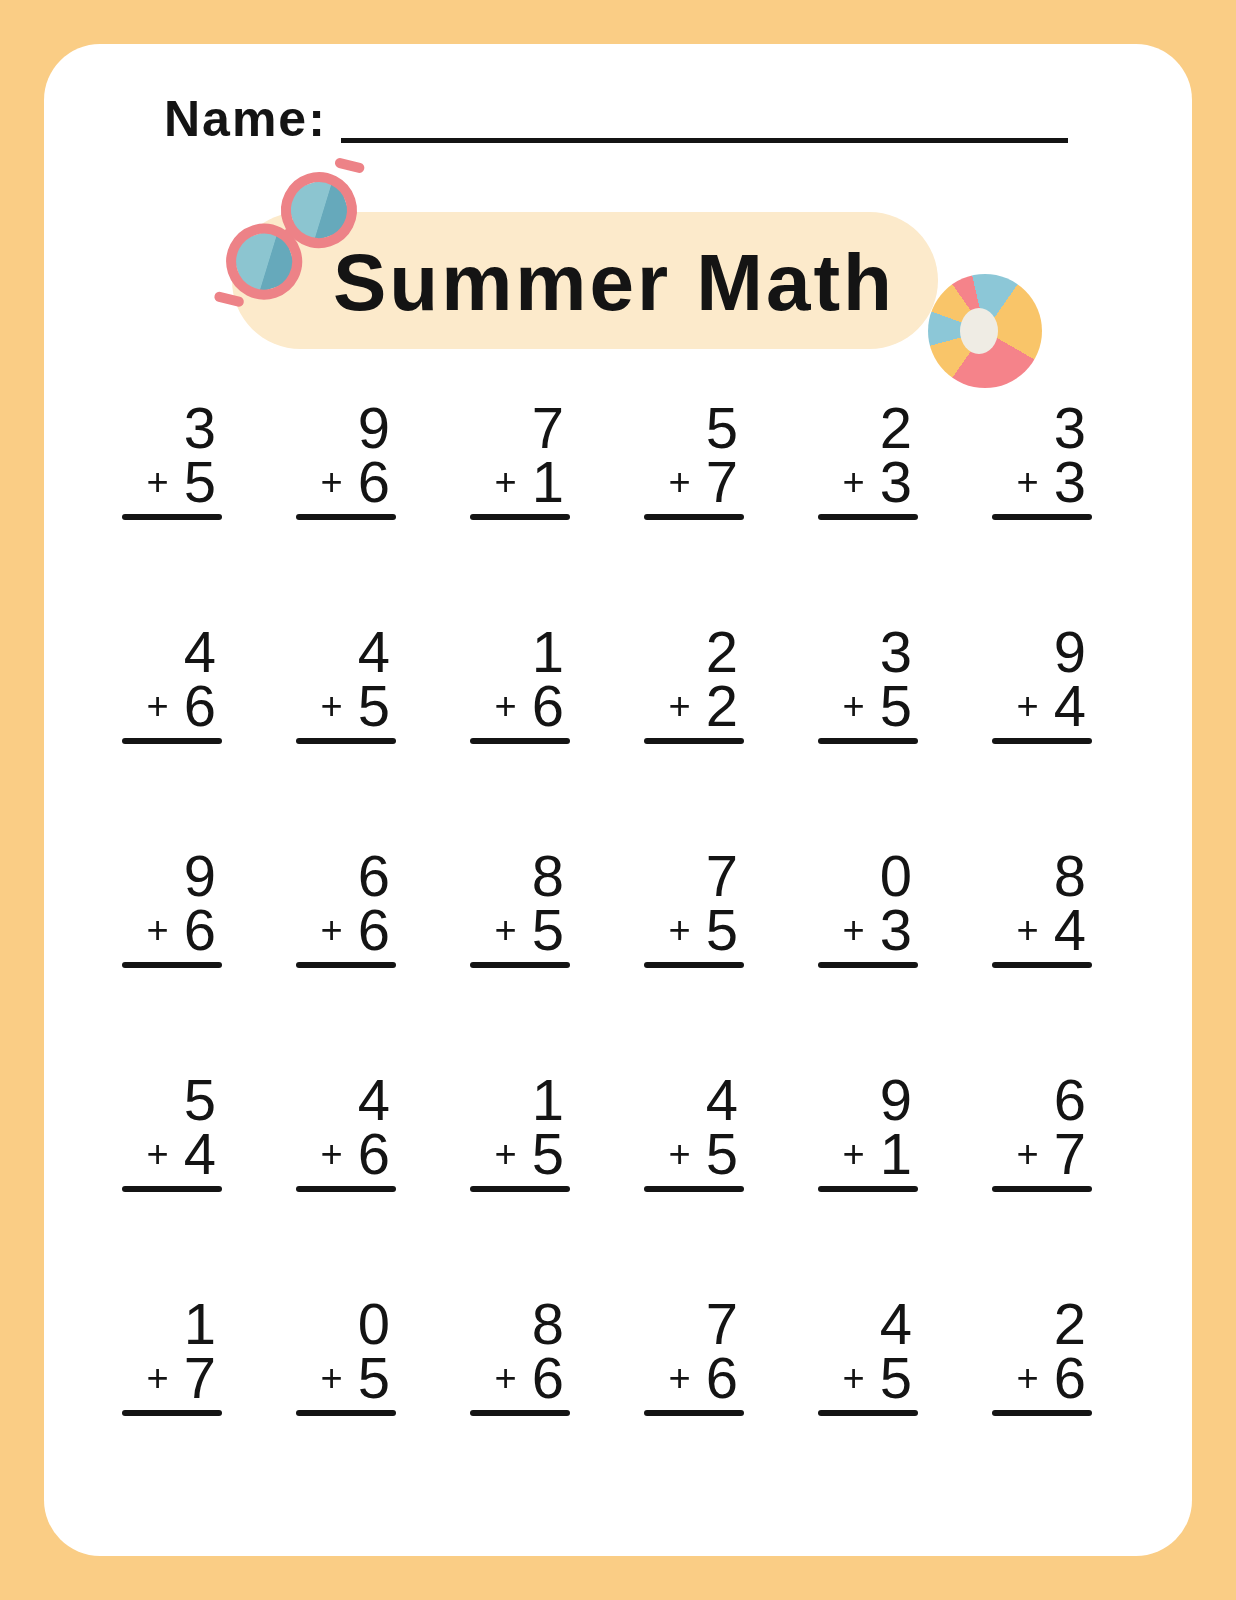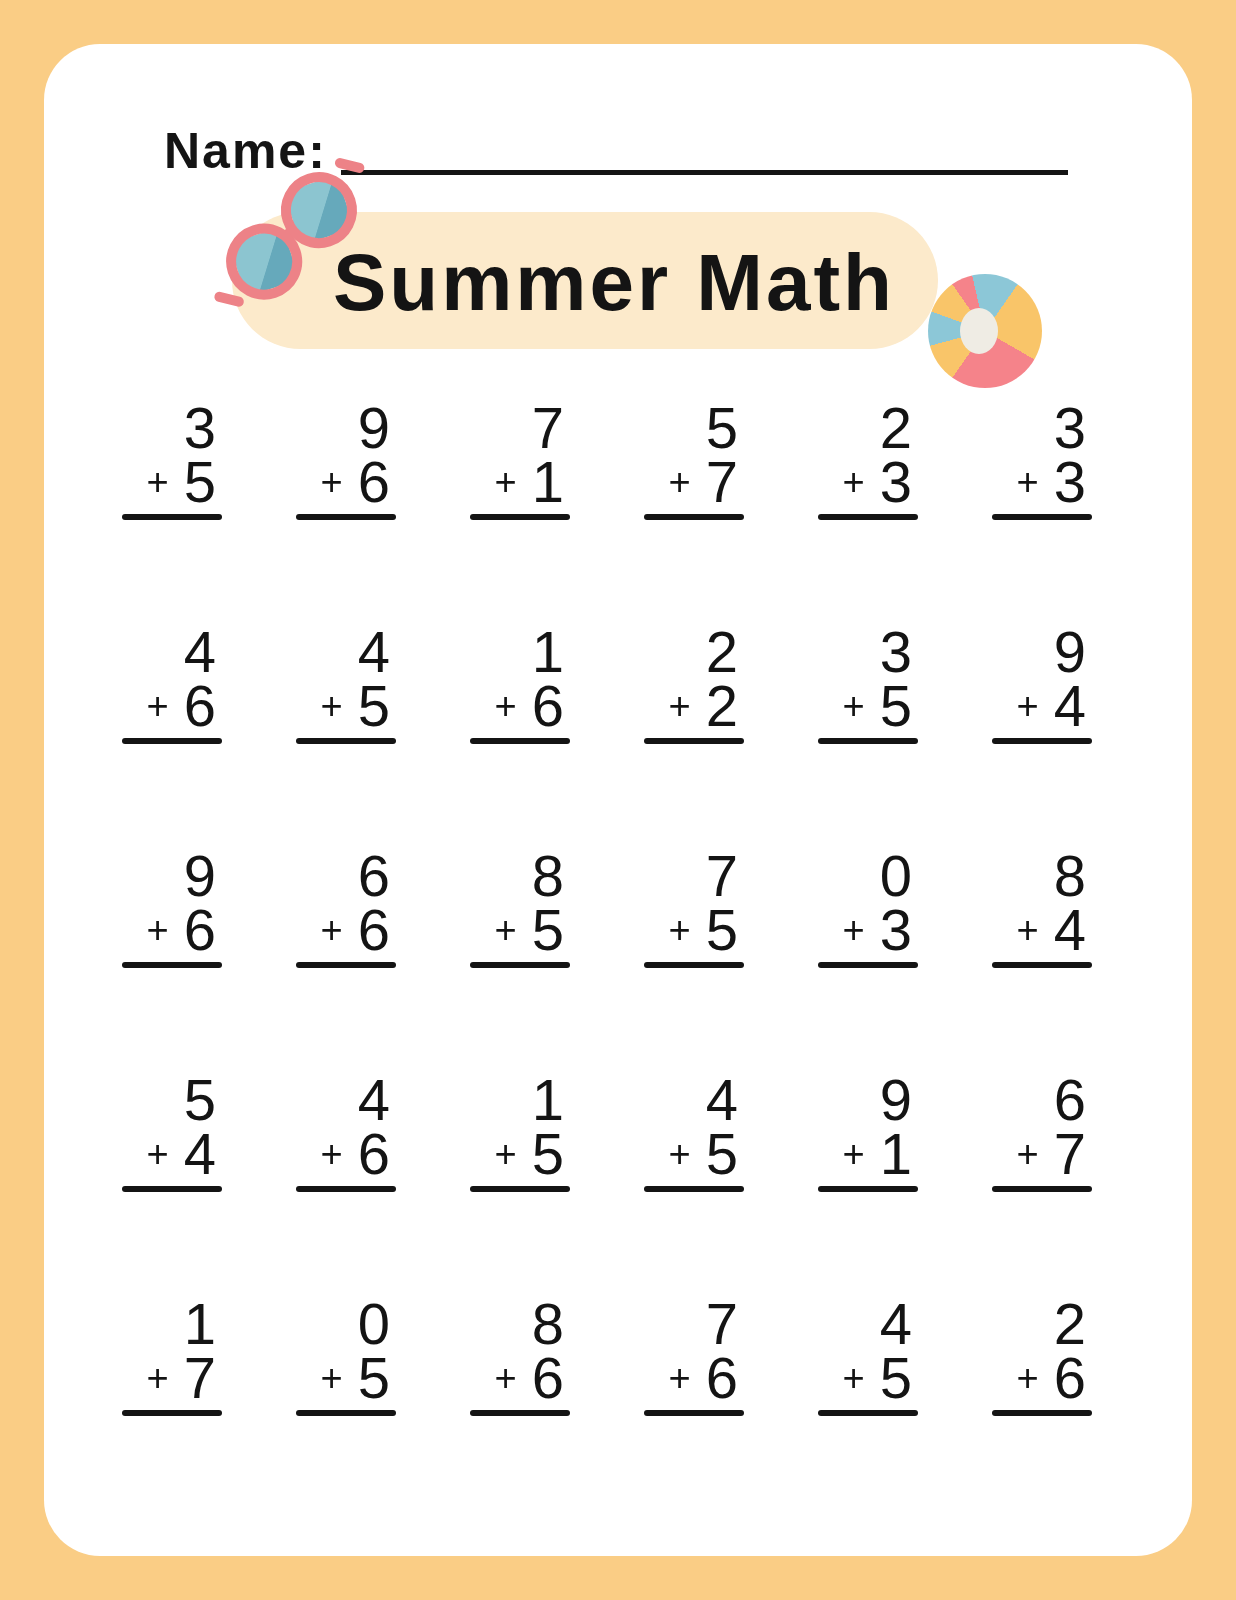--- a/index.html
+++ b/index.html
@@ -11,21 +11,21 @@
   }
   .page{
     position:absolute;inset:44px;background:#FFFFFF;border-radius:56px;
   }
   
   .name-row{
     position:absolute;left:120px;right:124px;top:48px;
     display:flex;align-items:flex-end;gap:14px;
   }
   .name-label{
-    font-size:50px;font-weight:600;letter-spacing:2px;line-height:1.1;margin-top:32px;
+    font-size:50px;font-weight:600;letter-spacing:2px;line-height:1.1;
   }
   .name-line{
     flex:1;border-bottom:5px solid #141414;margin-bottom:4px;height:46px;
   }
   
   .banner{
     position:absolute;left:188px;top:168px;width:706px;height:137px;
     background:#FCEACB;border-radius:69px;
   }
   .title{

